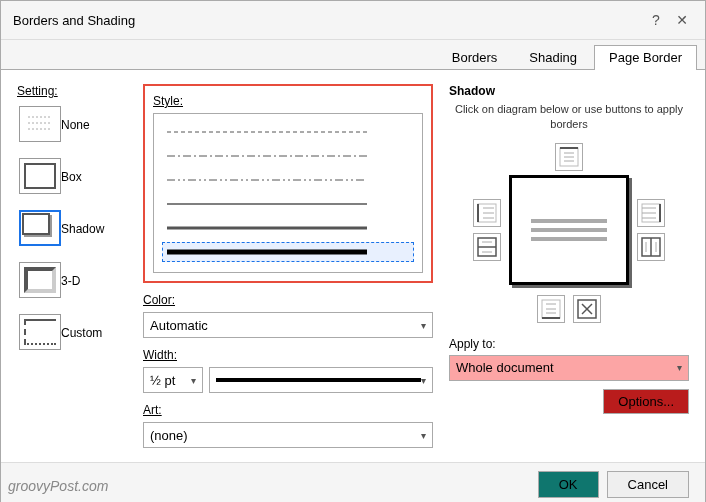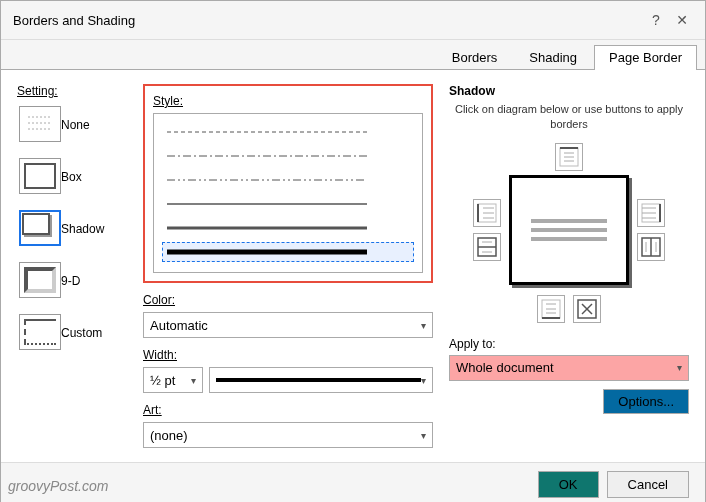--- a/index.html
+++ b/index.html
@@ -333,21 +333,21 @@
       height: 26px;
       display: flex;
       align-items: center;
       justify-content: space-between;
       cursor: pointer;
     }
     .options-btn {
       margin-top: 8px;
       padding: 4px 14px;
       border: 1px solid #aaa;
-      background: #0369a1;
+      background: #b91c1c;
       font-size: 13px;
       cursor: pointer;
       float: right;
     }
 
     .dialog-footer {
       display: flex;
       justify-content: flex-end;
       padding: 8px 16px;
       gap: 8px;
@@ -425,21 +425,21 @@
             <div style="position:absolute;top:0;left:0;width:28px;height:22px;border:2px solid #555;background:white;"></div>
           </div>
         </div>
         <span class="setting-name">Shadow</span>
       </div>
 
       <div class="setting-item">
         <div class="setting-icon-wrapper">
           <div class="threed-icon"></div>
         </div>
-        <span class="setting-name">9-D</span>
+        <span class="setting-name">3-D</span>
       </div>
 
       <div class="setting-item">
         <div class="setting-icon-wrapper">
           <div class="custom-icon"></div>
         </div>
         <span class="setting-name">Custom</span>
       </div>
     </div>
 

